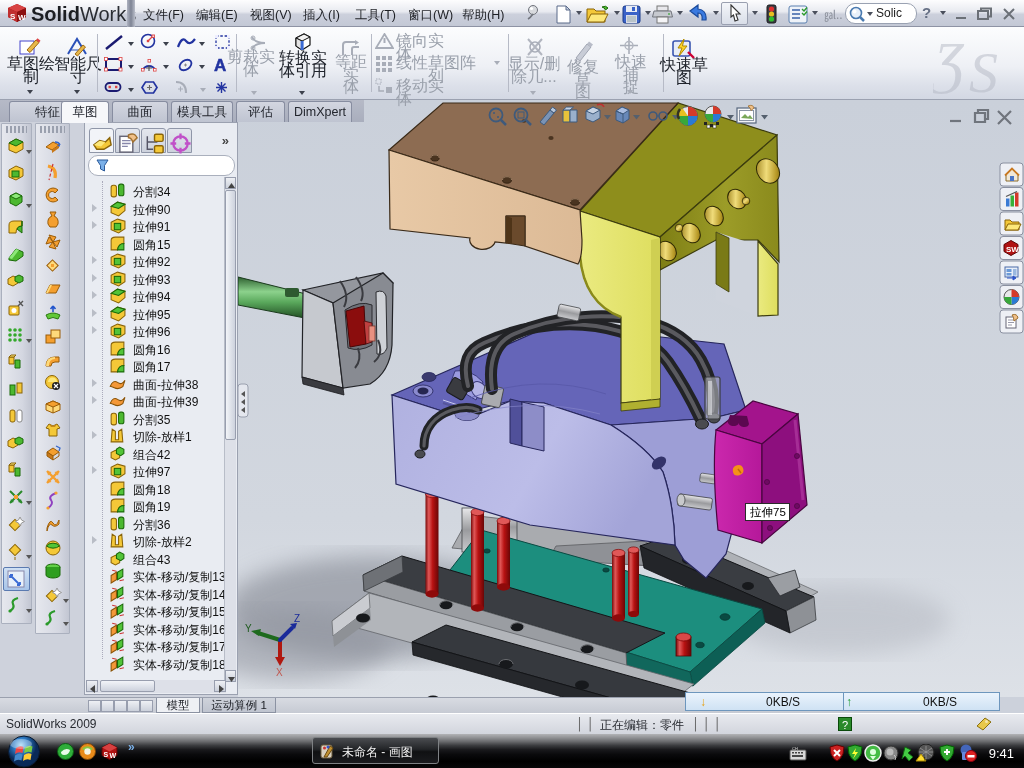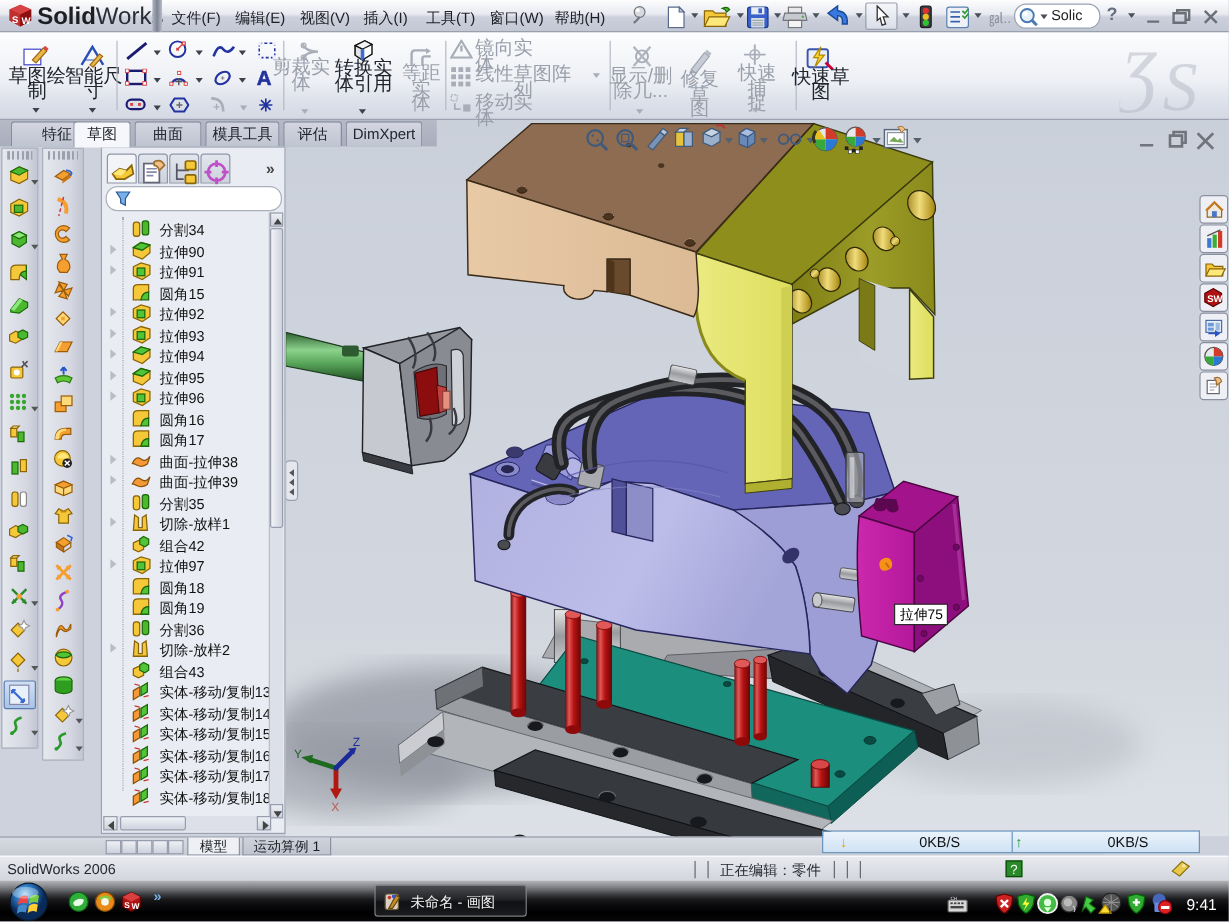--- a/index.html
+++ b/index.html
@@ -1105,21 +1105,21 @@
  <div class="sbtn" style="left:88px;top:2px;width:13px;height:12px"></div>
  <div class="sbtn" style="left:101px;top:2px;width:13px;height:12px"></div>
  <div class="sbtn" style="left:114px;top:2px;width:13px;height:12px"></div>
  <div class="sbtn" style="left:127px;top:2px;width:13px;height:12px"></div>
  <div class="sbtn" style="left:140px;top:2px;width:13px;height:12px"></div>
  <div class="mtab active" style="left:156px;width:44px">模型</div>
  <div class="mtab" style="left:202px;width:74px">运动算例 1</div>
 </div>
 
 <div id="statusbar">
- <div class="abs" style="left:6px;top:3px">SolidWorks 2006</div>
+ <div class="abs" style="left:6px;top:3px">SolidWorks 2009</div>
  <div class="abs" style="left:576px;top:3px;color:#555">│ │</div>
  <div class="abs" style="left:600px;top:3px">正在编辑：零件</div>
  <div class="abs" style="left:692px;top:3px;color:#555">│ │ │</div>
  <div class="abs" style="left:838px;top:3px;width:14px;height:14px;background:#2a8a2a;border:1px solid #0a4a0a;color:#fff;font-size:11px;text-align:center;line-height:14px">?</div>
  <svg class="abs" style="left:975px;top:2px" width="18" height="17" viewBox="0 0 18 17">
       <path d="M2 10 L10 2 L16 6 L8 14 Z" fill="#e8c84a" stroke="#8a7010"></path>
       <circle cx="11.5" cy="5.5" r="1.5" fill="#fff8"></circle>
     </svg>
 </div>
 

